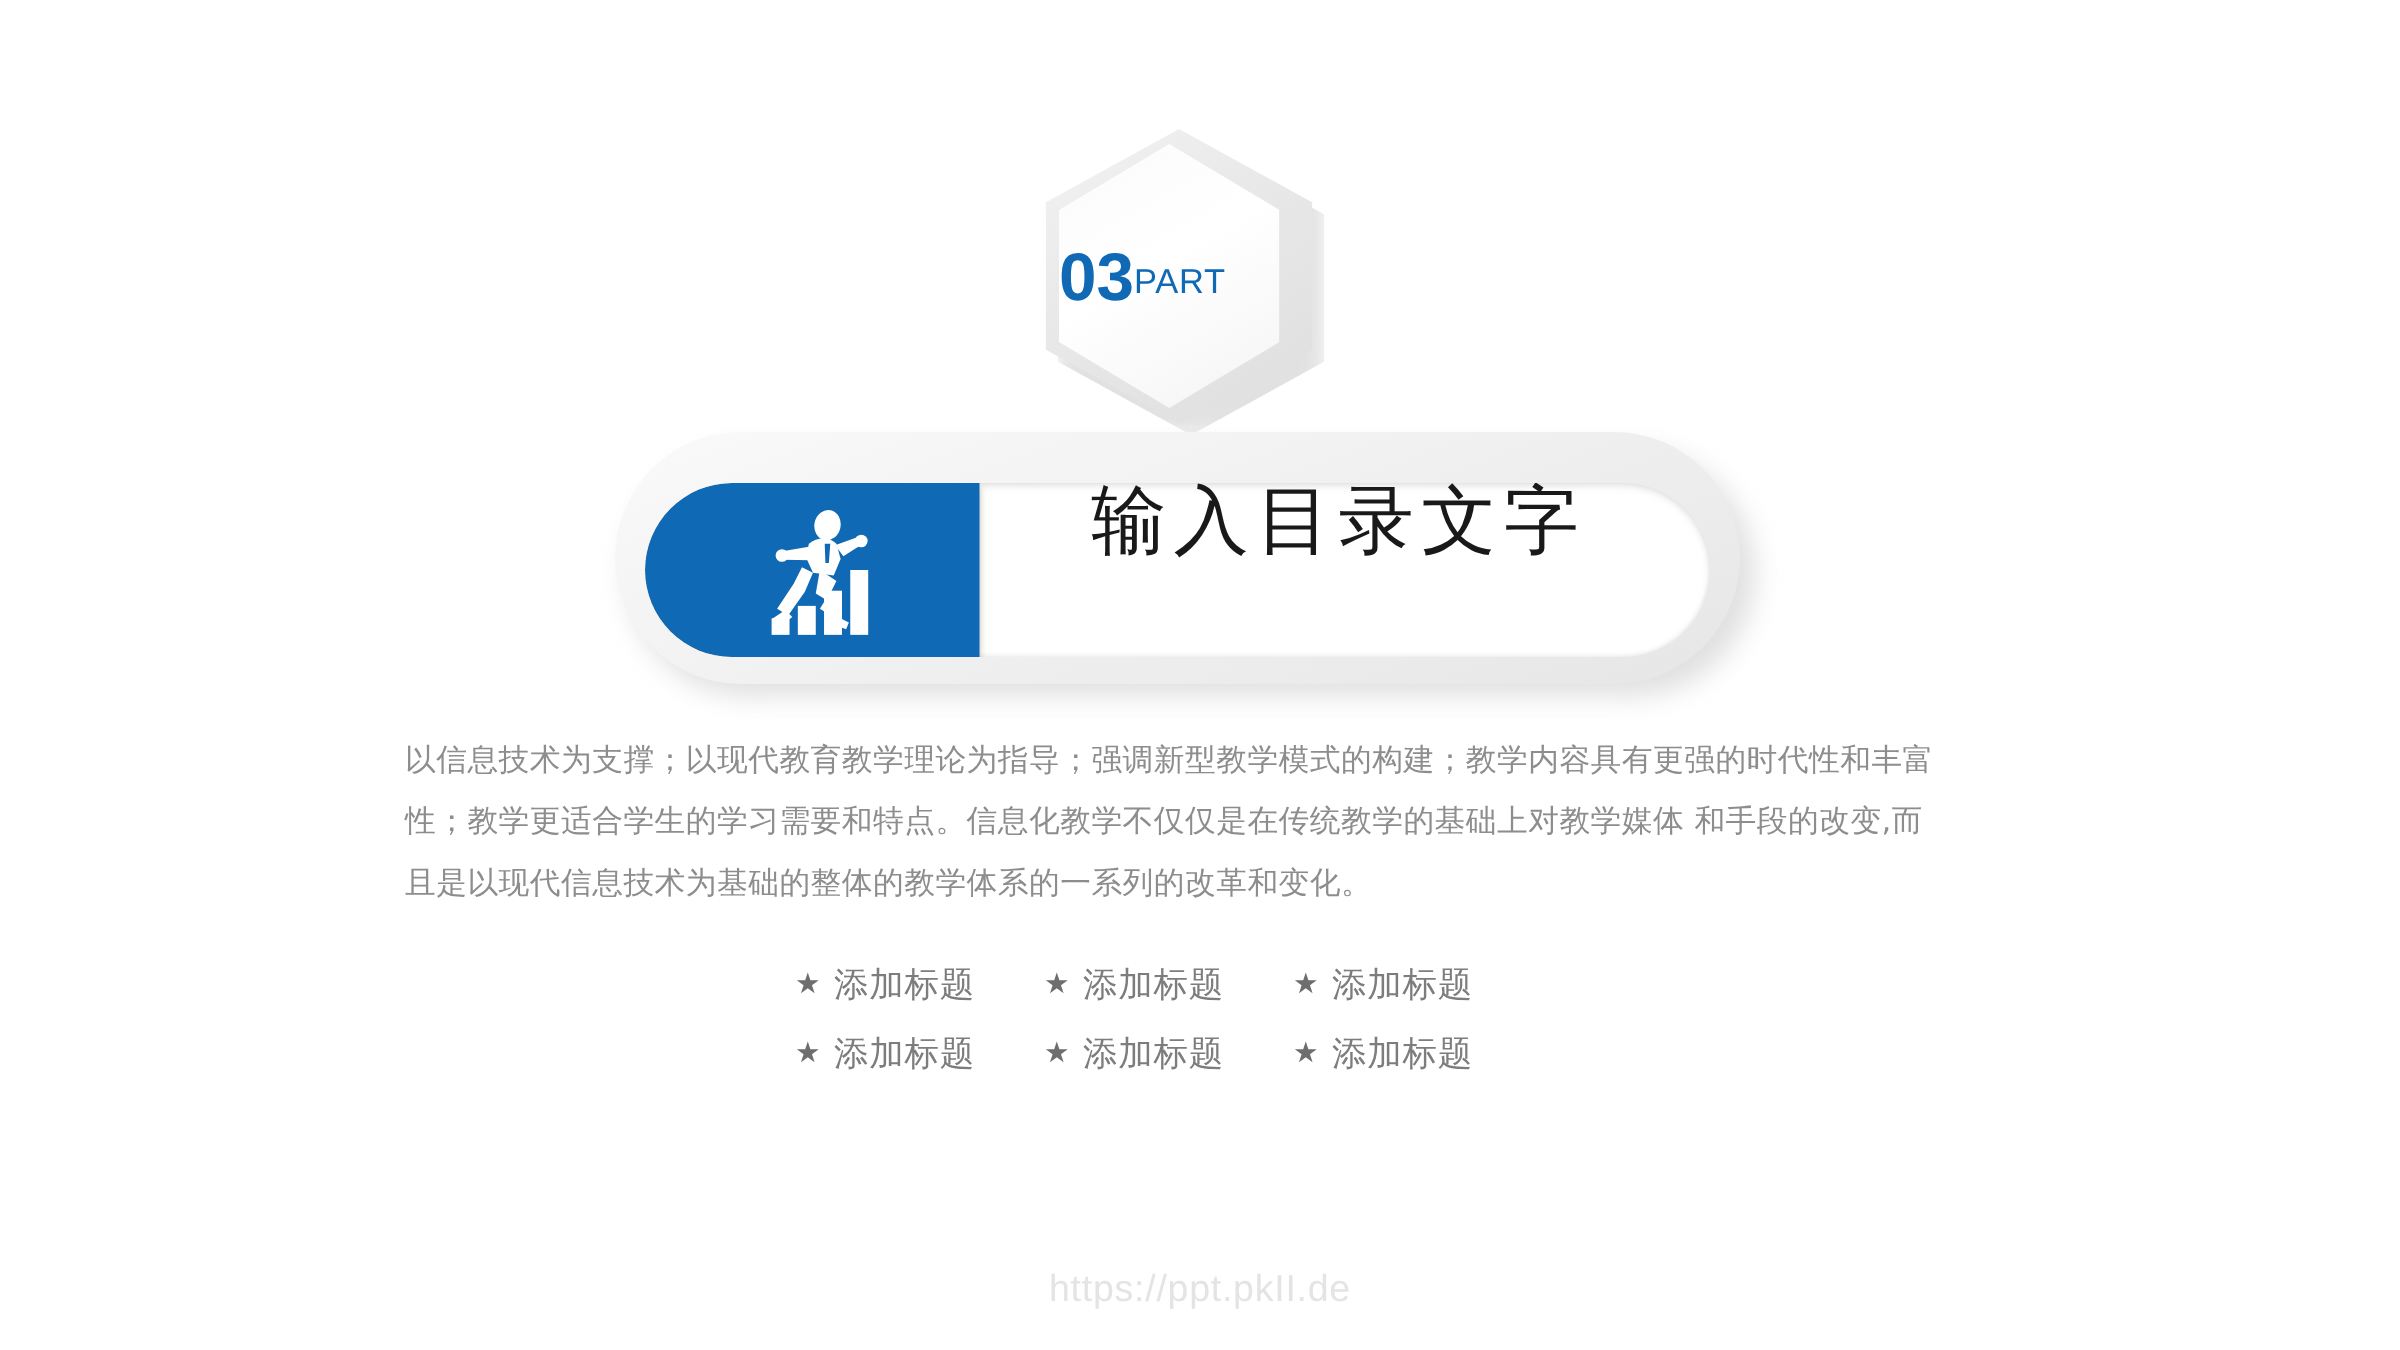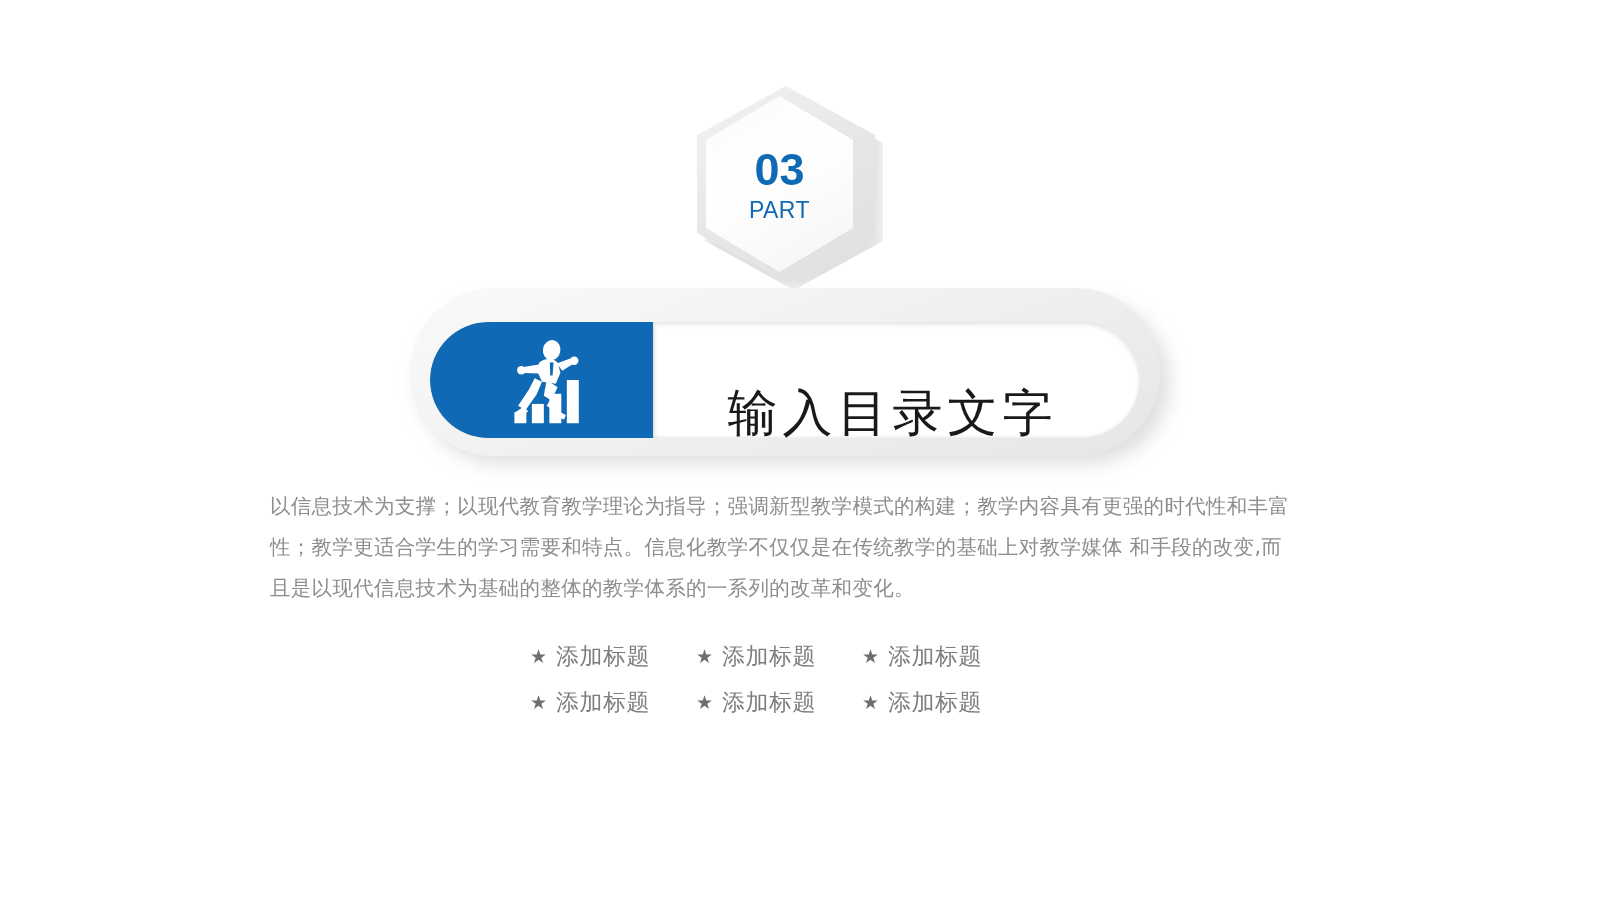--- a/index.html
+++ b/index.html
@@ -53,23 +53,22 @@
   }
   .hex-inner {
     position: absolute;
     left: 9px;
     top: 10px;
     width: 147px;
     height: 176px;
     background: linear-gradient(150deg, #fbfbfb 0%, #ffffff 45%, #f4f4f4 100%);
     clip-path: polygon(50% 0%, 100% 25%, 100% 75%, 50% 100%, 0% 75%, 0% 25%);
     display: flex;
-    flex-direction: column;
+    flex-direction: row;
     align-items: center;
-    justify-content: center;
   }
   .hex-number {
     font-size: 45px;
     font-weight: bold;
     color: #1069b4;
     line-height: 1;
     letter-spacing: 0px;
   }
   .hex-part {
     font-size: 23px;
@@ -130,21 +129,21 @@
     border-top-left-radius: 60px;
     border-bottom-left-radius: 60px;
     display: flex;
     align-items: center;
     justify-content: center;
     box-shadow: 0 3px 5px rgba(120,100,60,.45);
   }
   .pill-title-block {
     flex: 1 1 auto;
     display: flex;
-    align-items: flex-end;
+    align-items: flex-start;
     justify-content: center;
     padding-right: 8px;
   }
   .pill-title {
     font-family: "DejaVu Sans", "Liberation Sans", sans-serif;
     font-size: 50px;
     color: #191919;
     letter-spacing: 5px;
     line-height: 1;
     white-space: nowrap;
@@ -300,14 +299,15 @@
         <span class="bullet-star">★</span>
         <span class="bullet-label">添加标题</span>
       </div>
       <div class="bullet-item">
         <span class="bullet-star">★</span>
         <span class="bullet-label">添加标题</span>
       </div>
     </div>
   </div>
 
+  <div class="footer-url">https://ppt.pkII.de</div>
 
 </div>
 
 </body></html>

